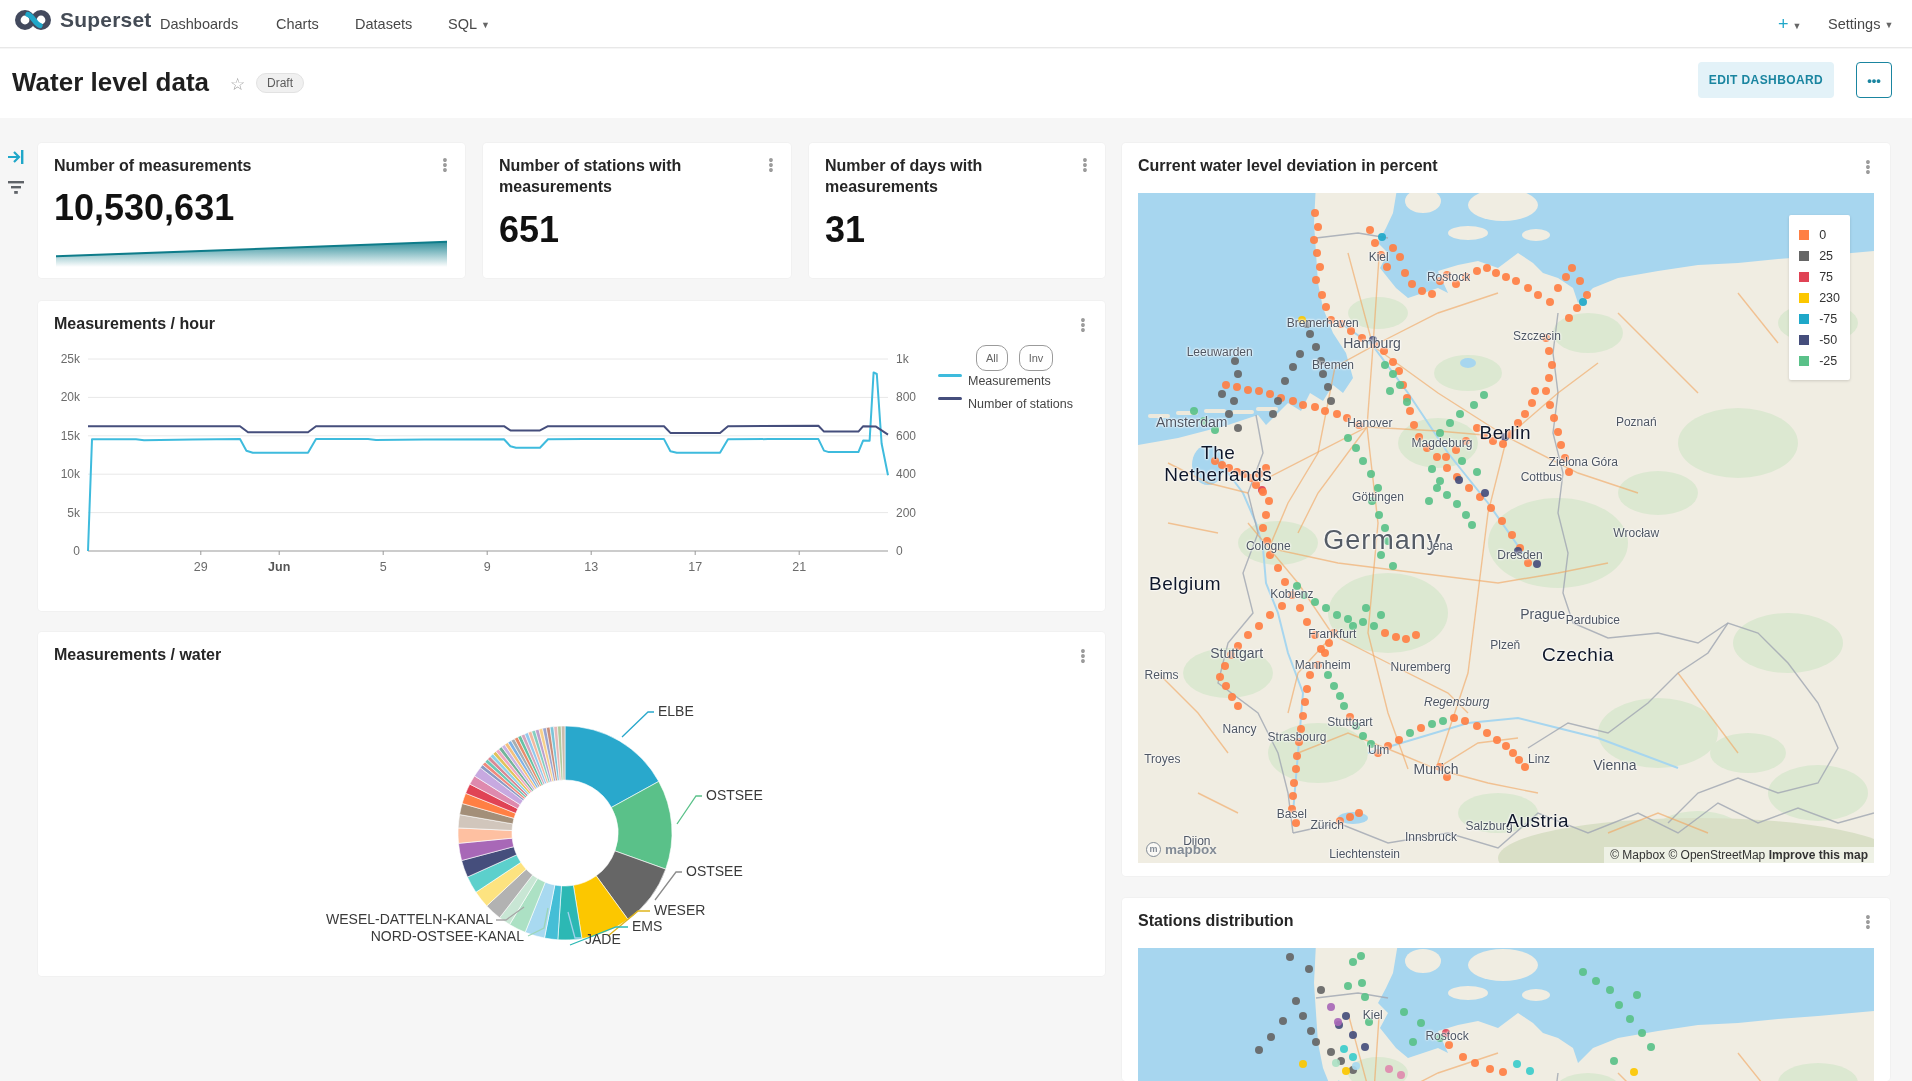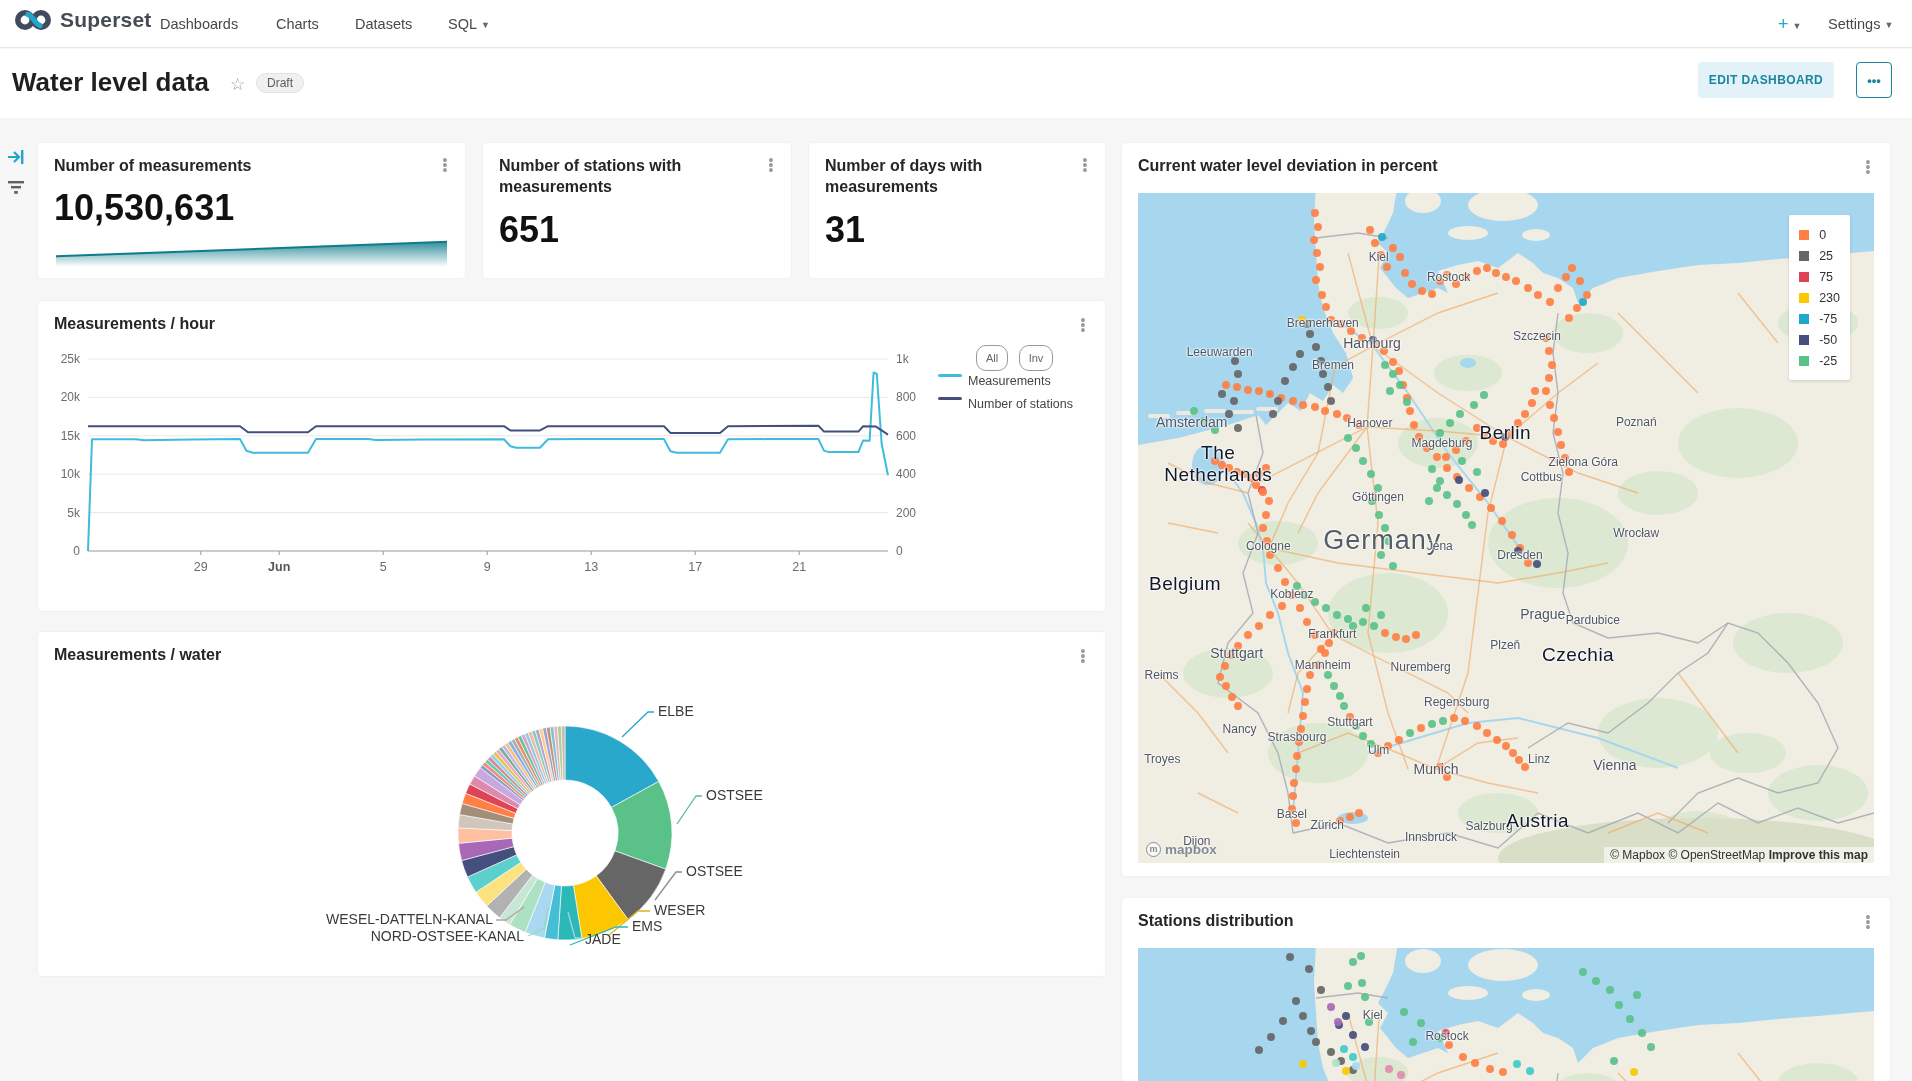--- a/index.html
+++ b/index.html
@@ -632,21 +632,21 @@
         <div class="map-label ml-s" style="left: 184.736px; top: 472.35px;">Mannheim</div>
         <div class="map-label ml-s" style="left: 282.624px; top: 474.36px;">Nuremberg</div>
         <div class="map-label ml-sm" style="left: 404.8px; top: 421.43px;">Prague</div>
         <div class="map-label ml-s" style="left: 367.264px; top: 451.58px;">Plzeň</div>
         <div class="map-label ml-s" style="left: 454.848px; top: 427.46px;">Pardubice</div>
         <div class="map-label ml-m" style="left: 440.128px; top: 461.63px;">Czechia</div>
         <div class="map-label ml-s" style="left: 23.552px; top: 482.4px;">Reims</div>
         <div class="map-label ml-s" style="left: 101.568px; top: 536px;">Nancy</div>
         <div class="map-label ml-s" style="left: 158.976px; top: 544.04px;">Strasbourg</div>
         <div class="map-label ml-s" style="left: 211.968px; top: 528.63px;">Stuttgart</div>
-        <div class="map-label ml-s" style="left: 318.688px; top: 509.2px;">Regensburg</div>
+        <div class="map-label ml-s" style="left: 318.688px; top: 509.2px; font-style: italic;">Regensburg</div>
         <div class="map-label ml-s" style="left: 24.288px; top: 566.15px;">Troyes</div>
         <div class="map-label ml-s" style="left: 240.672px; top: 556.77px;">Ulm</div>
         <div class="map-label ml-sm" style="left: 298.08px; top: 576.2px;">Munich</div>
         <div class="map-label ml-s" style="left: 401.12px; top: 566.15px;">Linz</div>
         <div class="map-label ml-sm" style="left: 476.928px; top: 571.51px;">Vienna</div>
         <div class="map-label ml-s" style="left: 351.072px; top: 603.67px; margin-top: 29px;">Salzburg</div>
         <div class="map-label ml-m" style="left: 399.648px; top: 627.79px;">Austria</div>
         <div class="map-label ml-s" style="left: 153.824px; top: 621.09px;">Basel</div>
         <div class="map-label ml-s" style="left: 189.152px; top: 631.81px;">Zürich</div>
         <div class="map-label ml-s" style="left: 58.88px; top: 647.89px;">Dijon</div>

